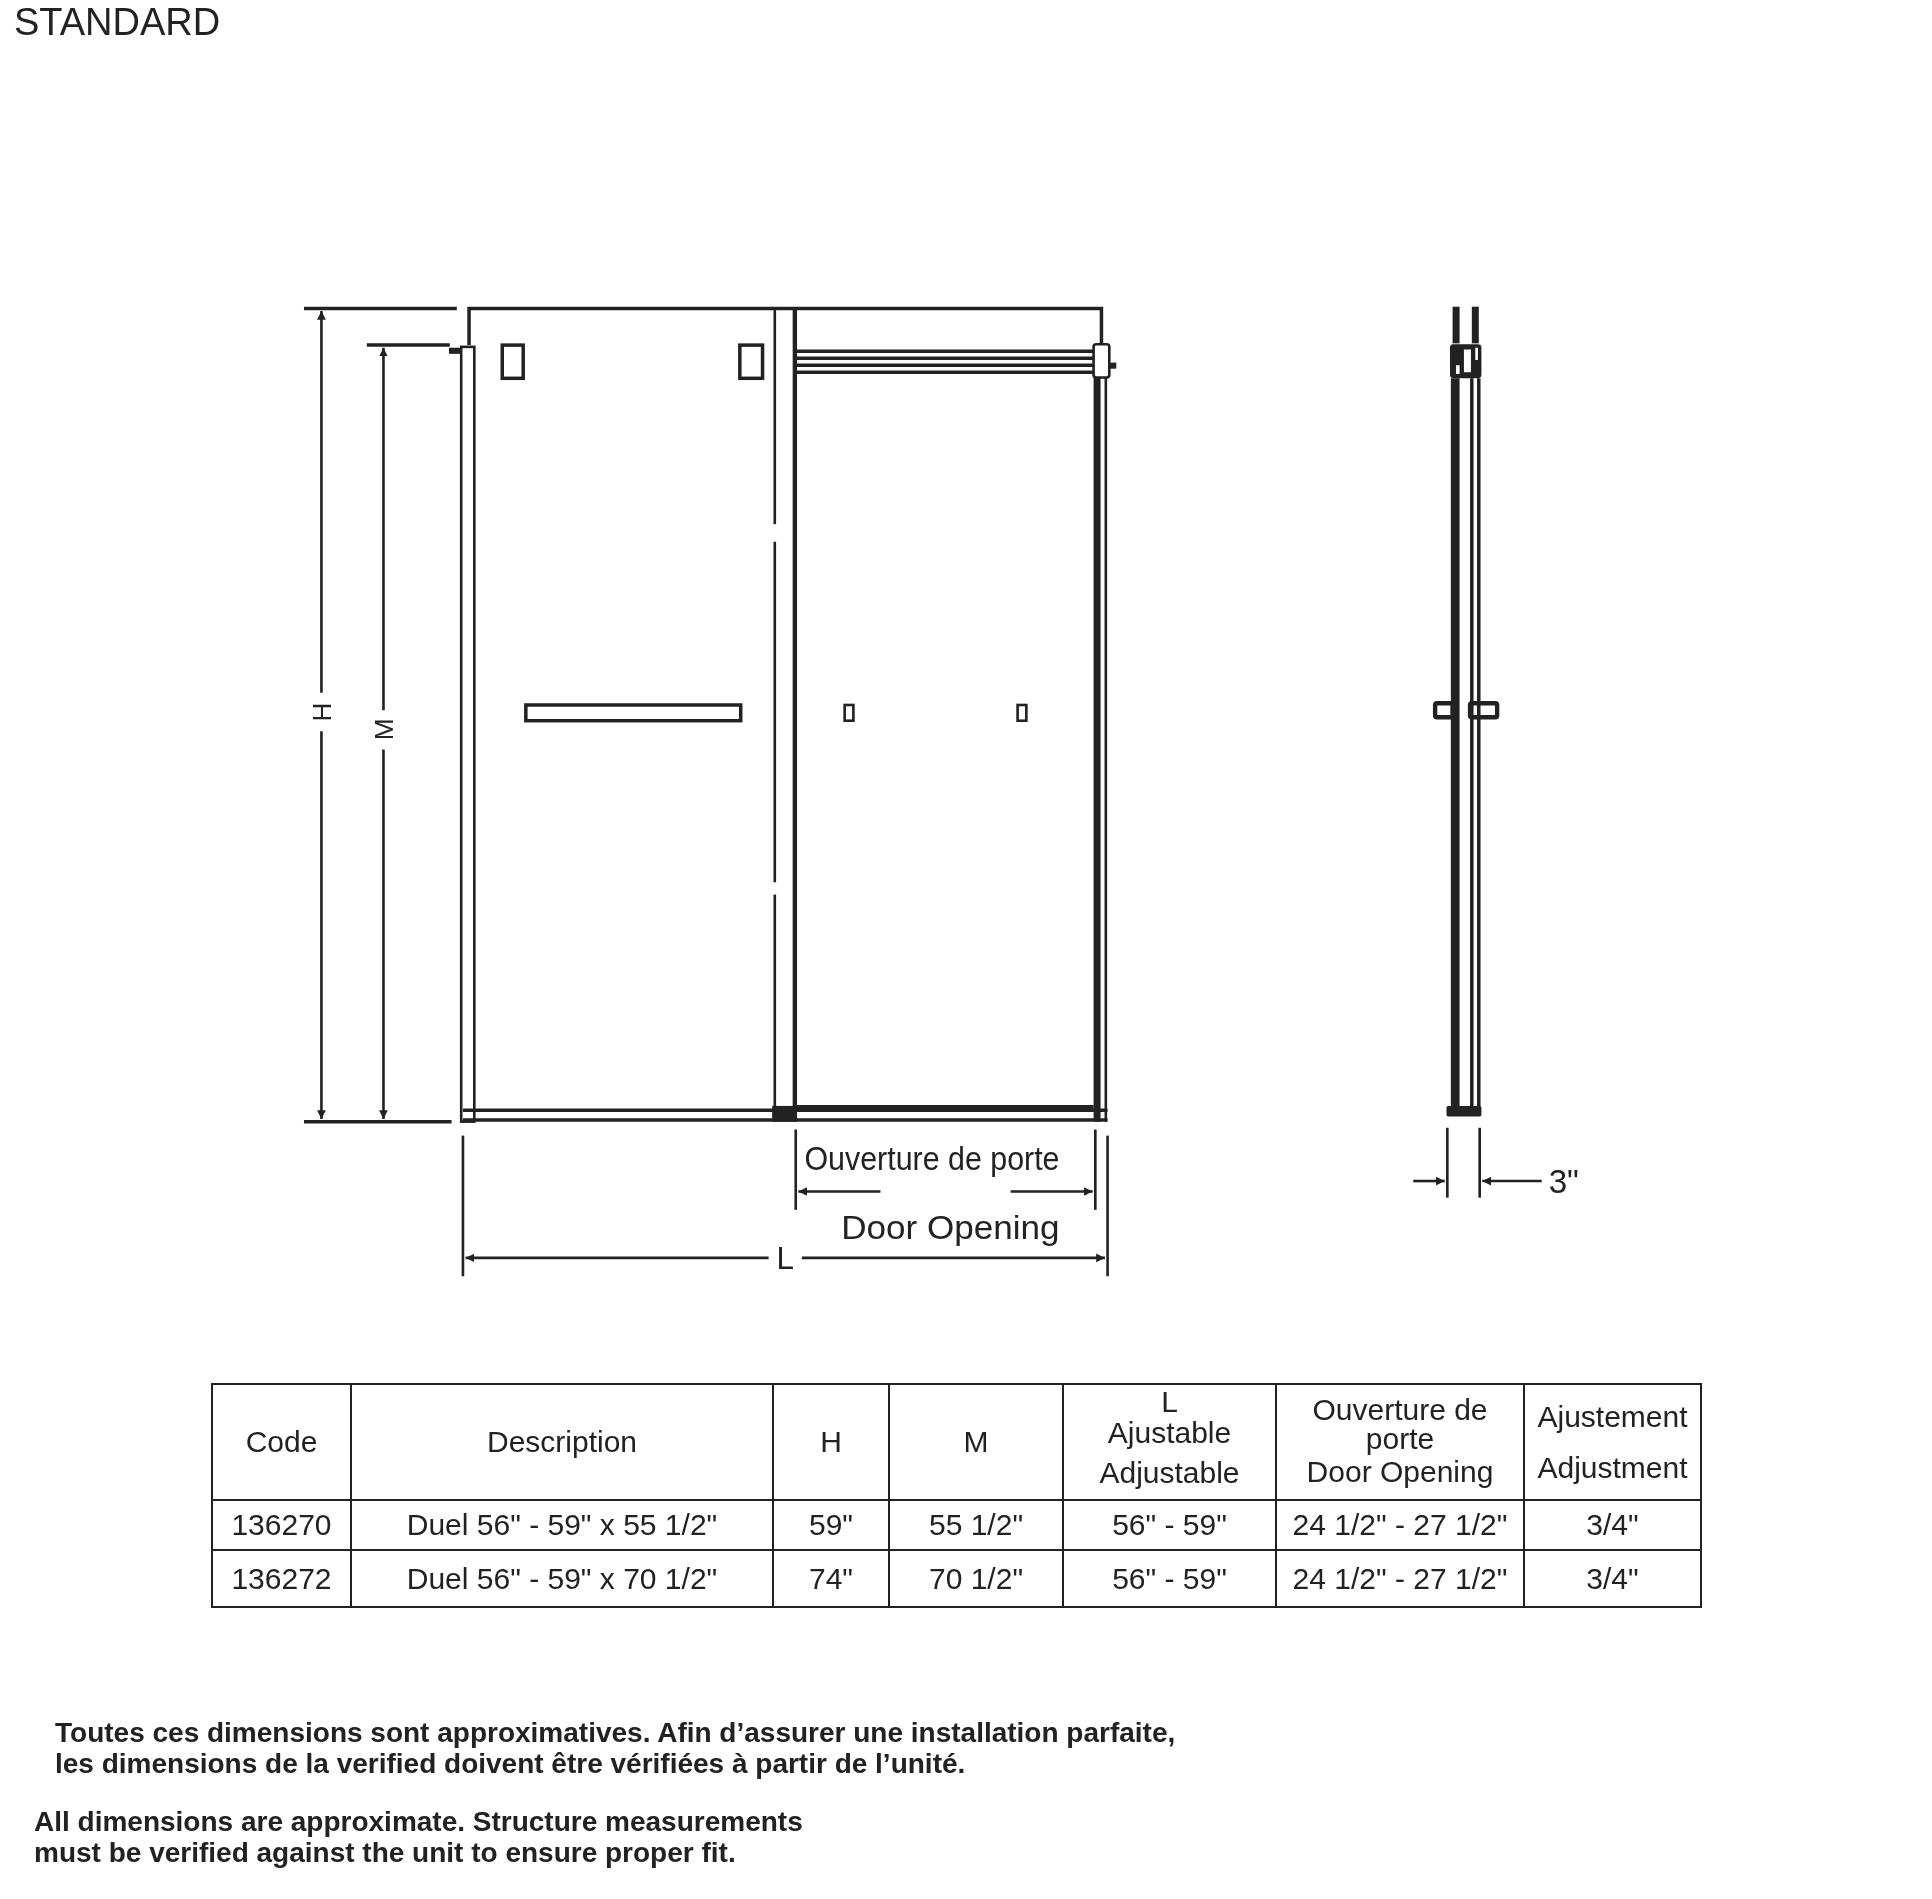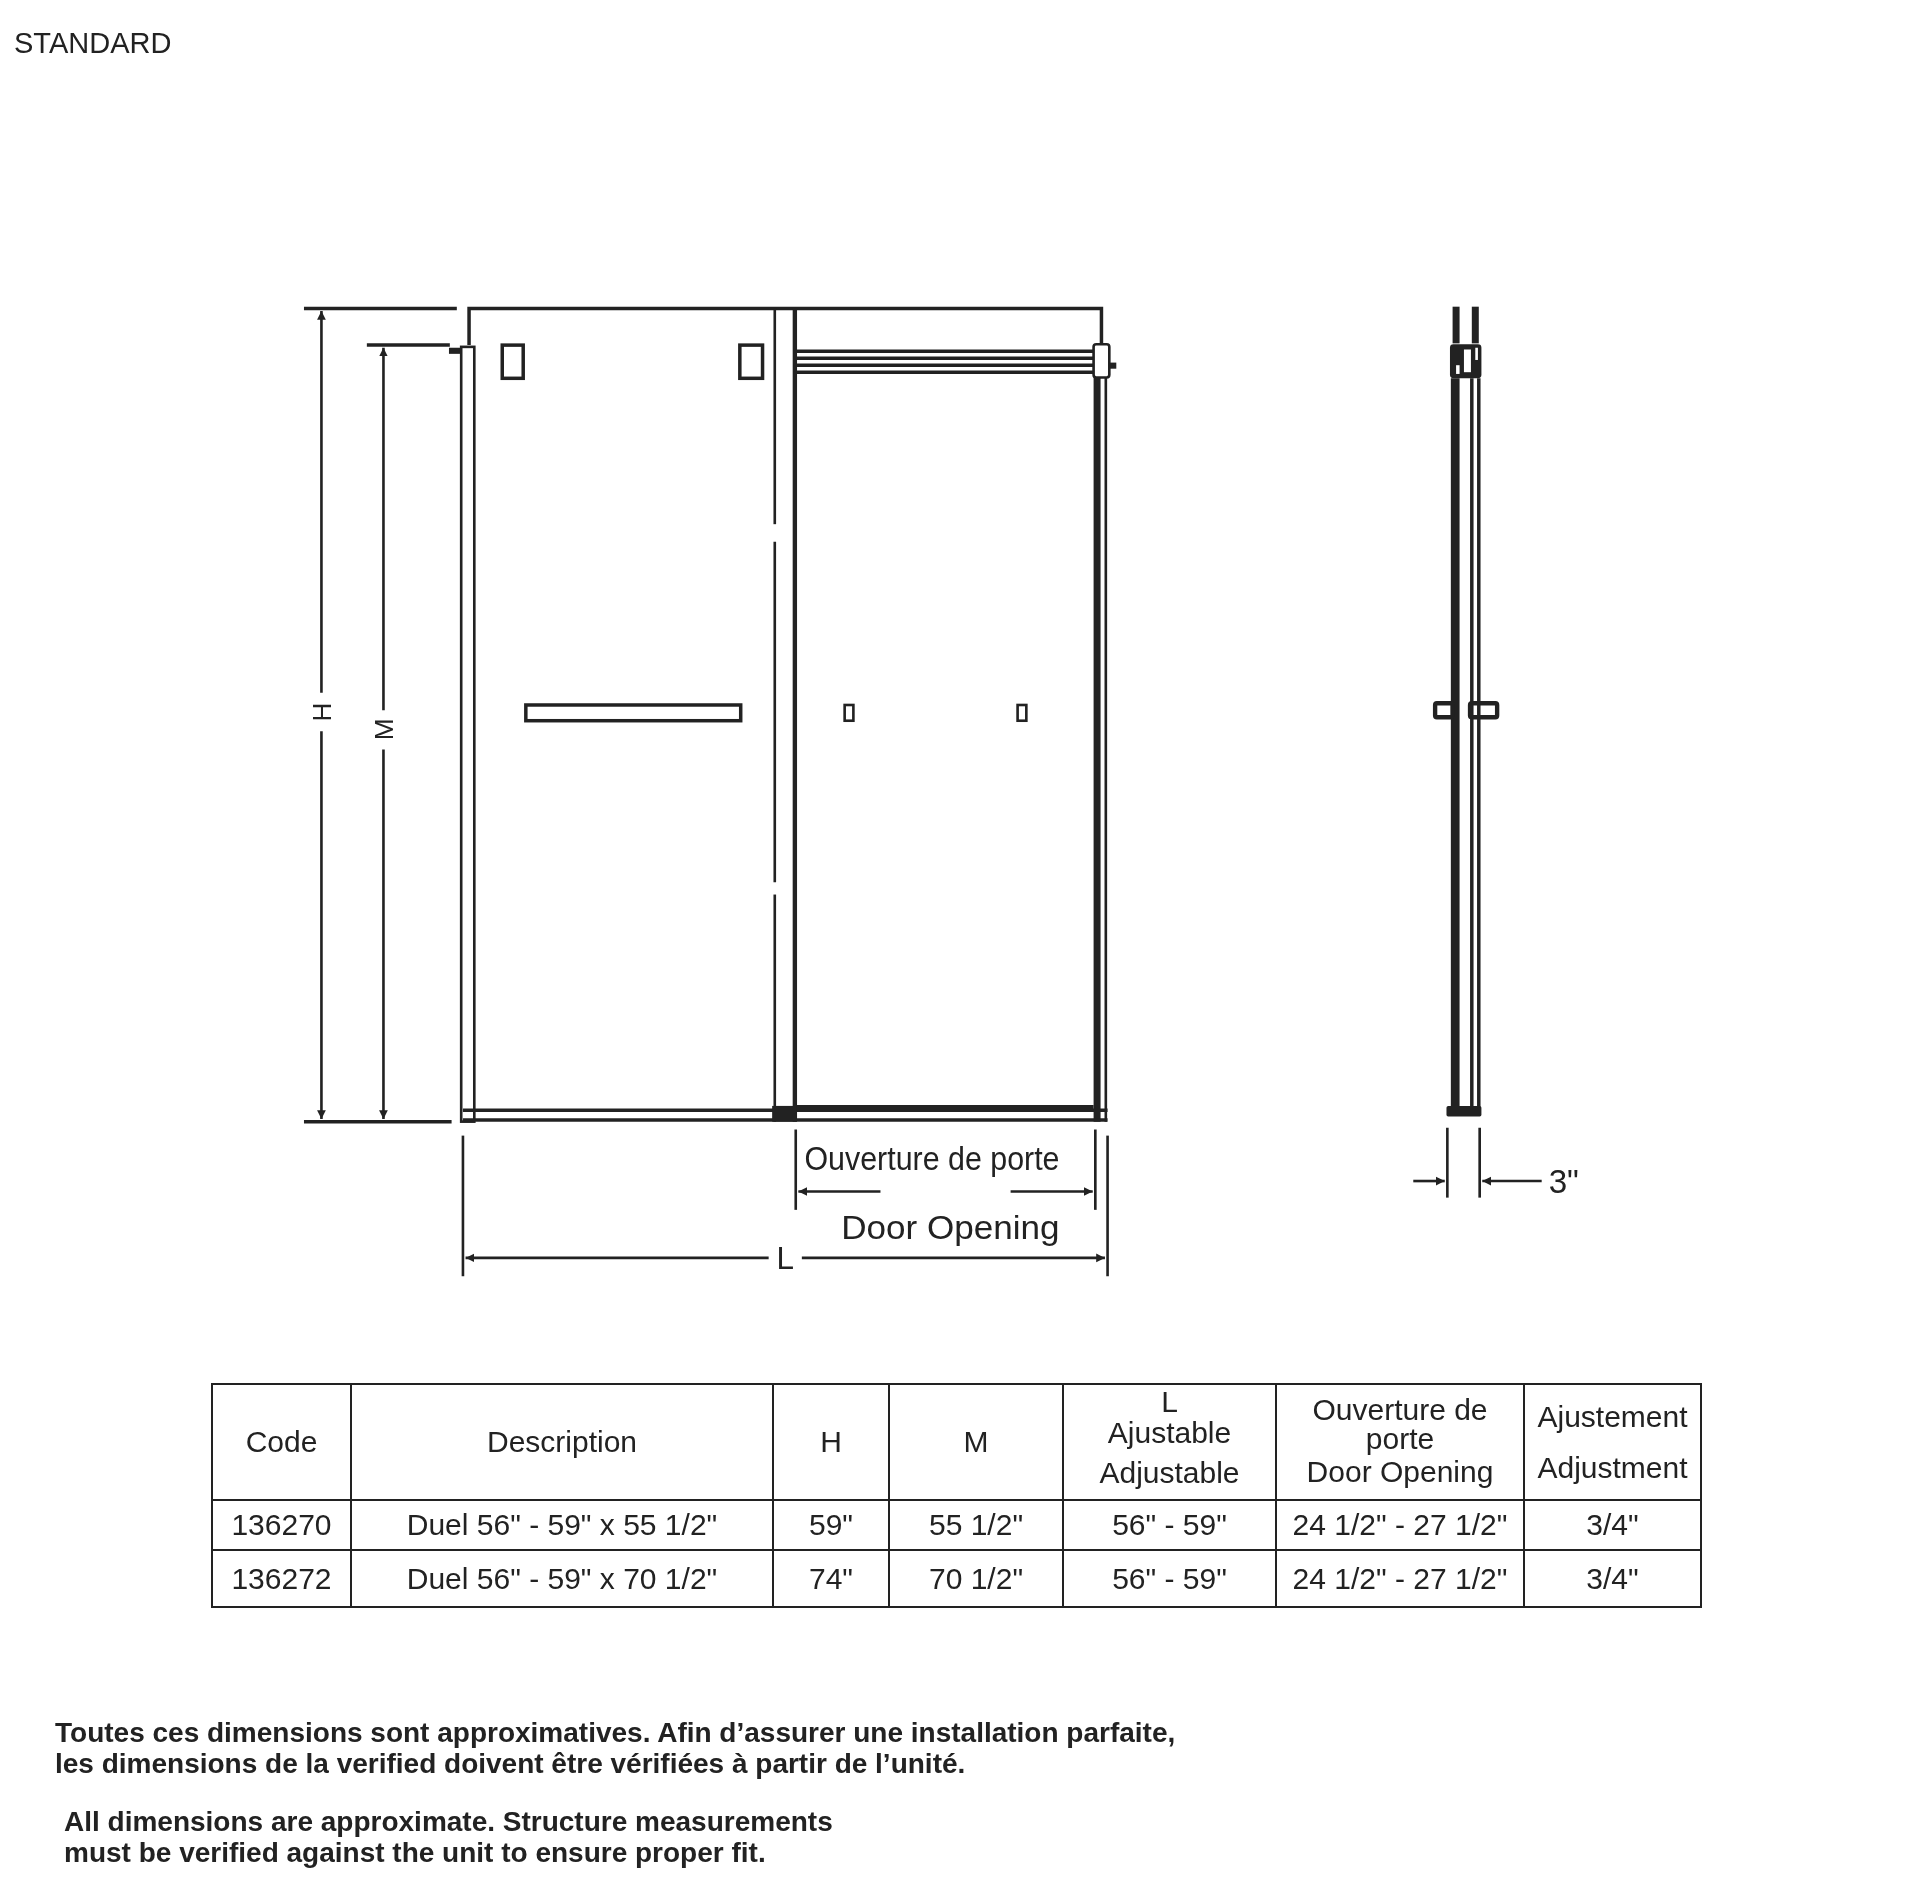--- a/index.html
+++ b/index.html
@@ -1,28 +1,28 @@
 <!DOCTYPE html>
 <html style="font-size:14px"><head>
 <meta charset="utf-8">
 <style>
   html,body{margin:0;padding:0;background:#fff;}
   body{width:1933px;height:1900px;position:relative;overflow:hidden;font-family:"Liberation Sans",sans-serif;color:#222;}
   .abs{position:absolute;}
-  #title{left:14px;top:27px;font-size:29px;letter-spacing:0px;}
+  #title{left:14px;top:1px;font-size:38px;letter-spacing:0px;}
   svg#drawing{position:absolute;left:0;top:0;}
   .dimtxt{font-family:"Liberation Sans",sans-serif;fill:#222;}
   table#spec{position:absolute;left:211px;top:1383px;border-collapse:collapse;font-size:30px;color:#222;}
   #spec td,#spec th{border:2.6px solid #222;text-align:center;font-weight:normal;padding:0;line-height:1.12;}
   #spec th{height:114px;}
   #spec td{height:48px;}
   #spec tr.r3 td{height:55px;}
   .note{position:absolute;font-weight:bold;font-size:28px;line-height:31px;color:#222;}
   #note-fr{left:55px;top:1717px;}
-  #note-en{left:64px;top:1806px;}
+  #note-en{left:34px;top:1806px;}
 </style>
 </head>
 <body>
 
 <div id="title" class="abs">STANDARD</div>
 
 <svg id="drawing" width="1933" height="1900" viewBox="0 0 2213 2175">
   <defs>
     <marker id="arr" viewBox="0 0 10 10" refX="10" refY="5" markerWidth="10" markerHeight="14" markerUnits="userSpaceOnUse" orient="auto-start-reverse">
       <path d="M0,0 L10,5 L0,10 z" fill="#222"></path>

